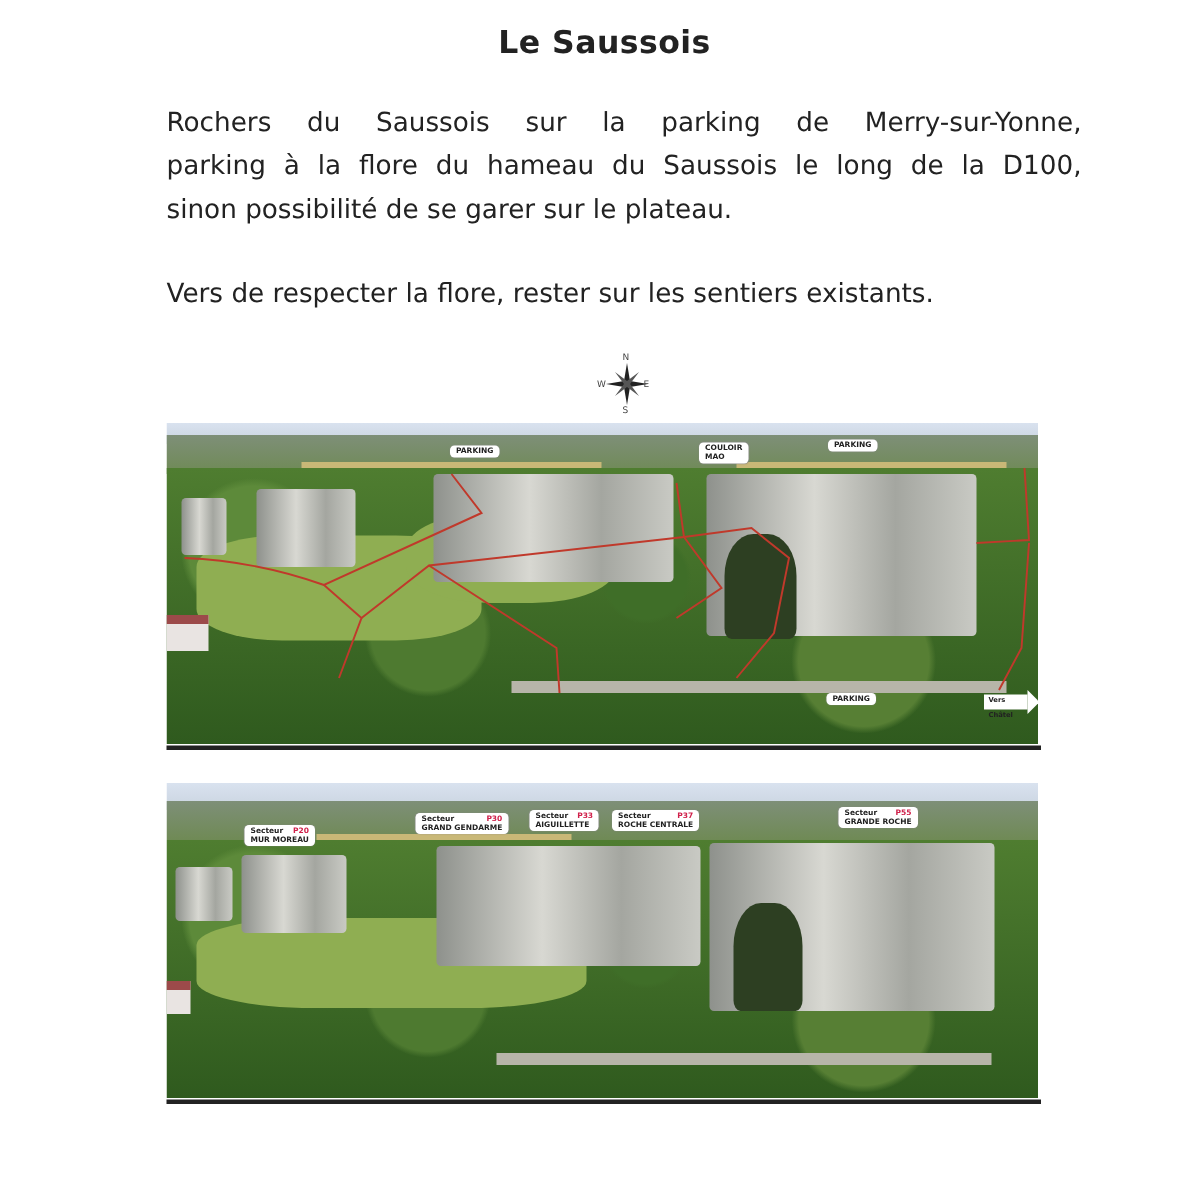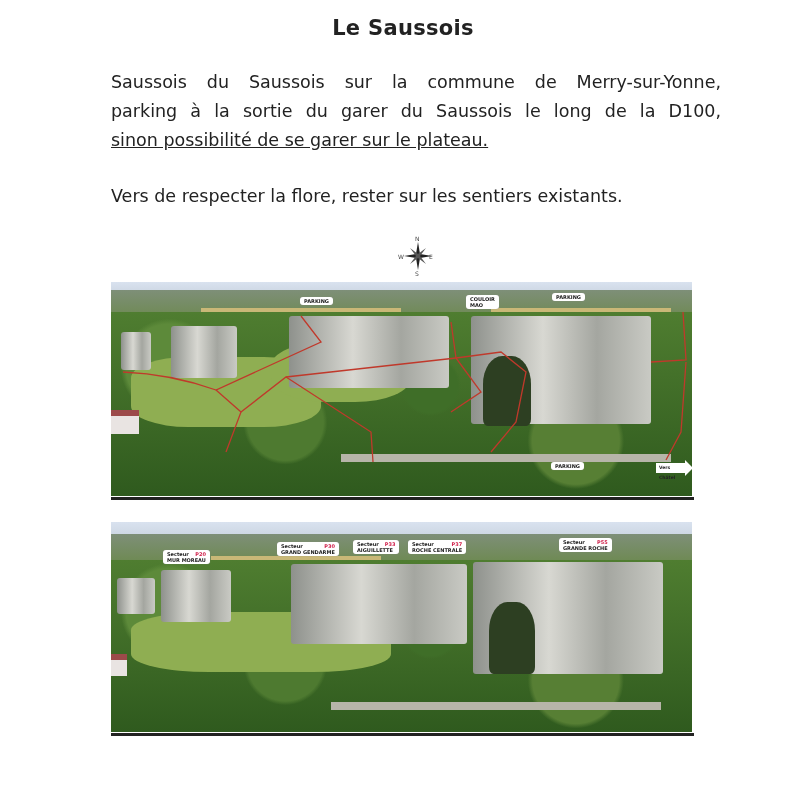--- a/index.html
+++ b/index.html
@@ -10,21 +10,21 @@
   .title {
     position: absolute; top: 16px; left: 0; width: 806px; text-align: center;
     font-size: 21px; font-weight: bold; letter-spacing: 0.3px; color: #222;
   }
   .para {
     position: absolute; left: 111px; width: 610px; font-size: 17.5px; line-height: 29px; color: #222;
     text-align: justify; text-align-last: left;
   }
   .p1 { top: 68px; }
   .p1 span { display: block; text-align: justify; text-align-last: justify; }
-  .p1 span.last { text-align-last: left; text-decoration: underline; }
+  .p1 span.last { text-align-last: left; }
   .p2 { top: 182px; }
 
   .compass { position: absolute; left: 398px; top: 236px; width: 40px; height: 40px; }
   .compass .lbl { position: absolute; font-size: 6px; color: #444; }
 
   .photo {
     position: absolute; left: 111px; width: 581px; overflow: hidden;
   }
   .photo1 { top: 282px; height: 214px; }
   .photo2 { top: 522px; height: 210px; }
@@ -66,22 +66,22 @@
     border-left: 8px solid #fff; border-top: 8px solid transparent; border-bottom: 8px solid transparent;
   }
   svg.trails { position: absolute; left: 0; top: 0; }
 </style>
 </head>
 <body>
 
 <div class="title">Le Saussois</div>
 
 <div class="para p1">
-  <span>Saussois du Saussois sur la commune de Merry-sur-Yonne,</span>
-  <span>parking à la sortie du garer du Saussois le long de la D100,</span>
+  <span>Rochers du Saussois sur la parking de Merry-sur-Yonne,</span>
+  <span>parking à la flore du hameau du Saussois le long de la D100,</span>
   <span class="last">sinon possibilité de se garer sur le plateau.</span>
 </div>
 <div class="para p2">Vers de respecter la flore, rester sur les sentiers existants.</div>
 
 <div class="compass">
   <svg width="40" height="40" viewBox="0 0 40 40">
     <polygon points="20,6 22,18 20,20 18,18" fill="#222"></polygon>
     <polygon points="20,34 22,22 20,20 18,22" fill="#222"></polygon>
     <polygon points="6,20 18,18 20,20 18,22" fill="#222"></polygon>
     <polygon points="34,20 22,18 20,20 22,22" fill="#222"></polygon>

